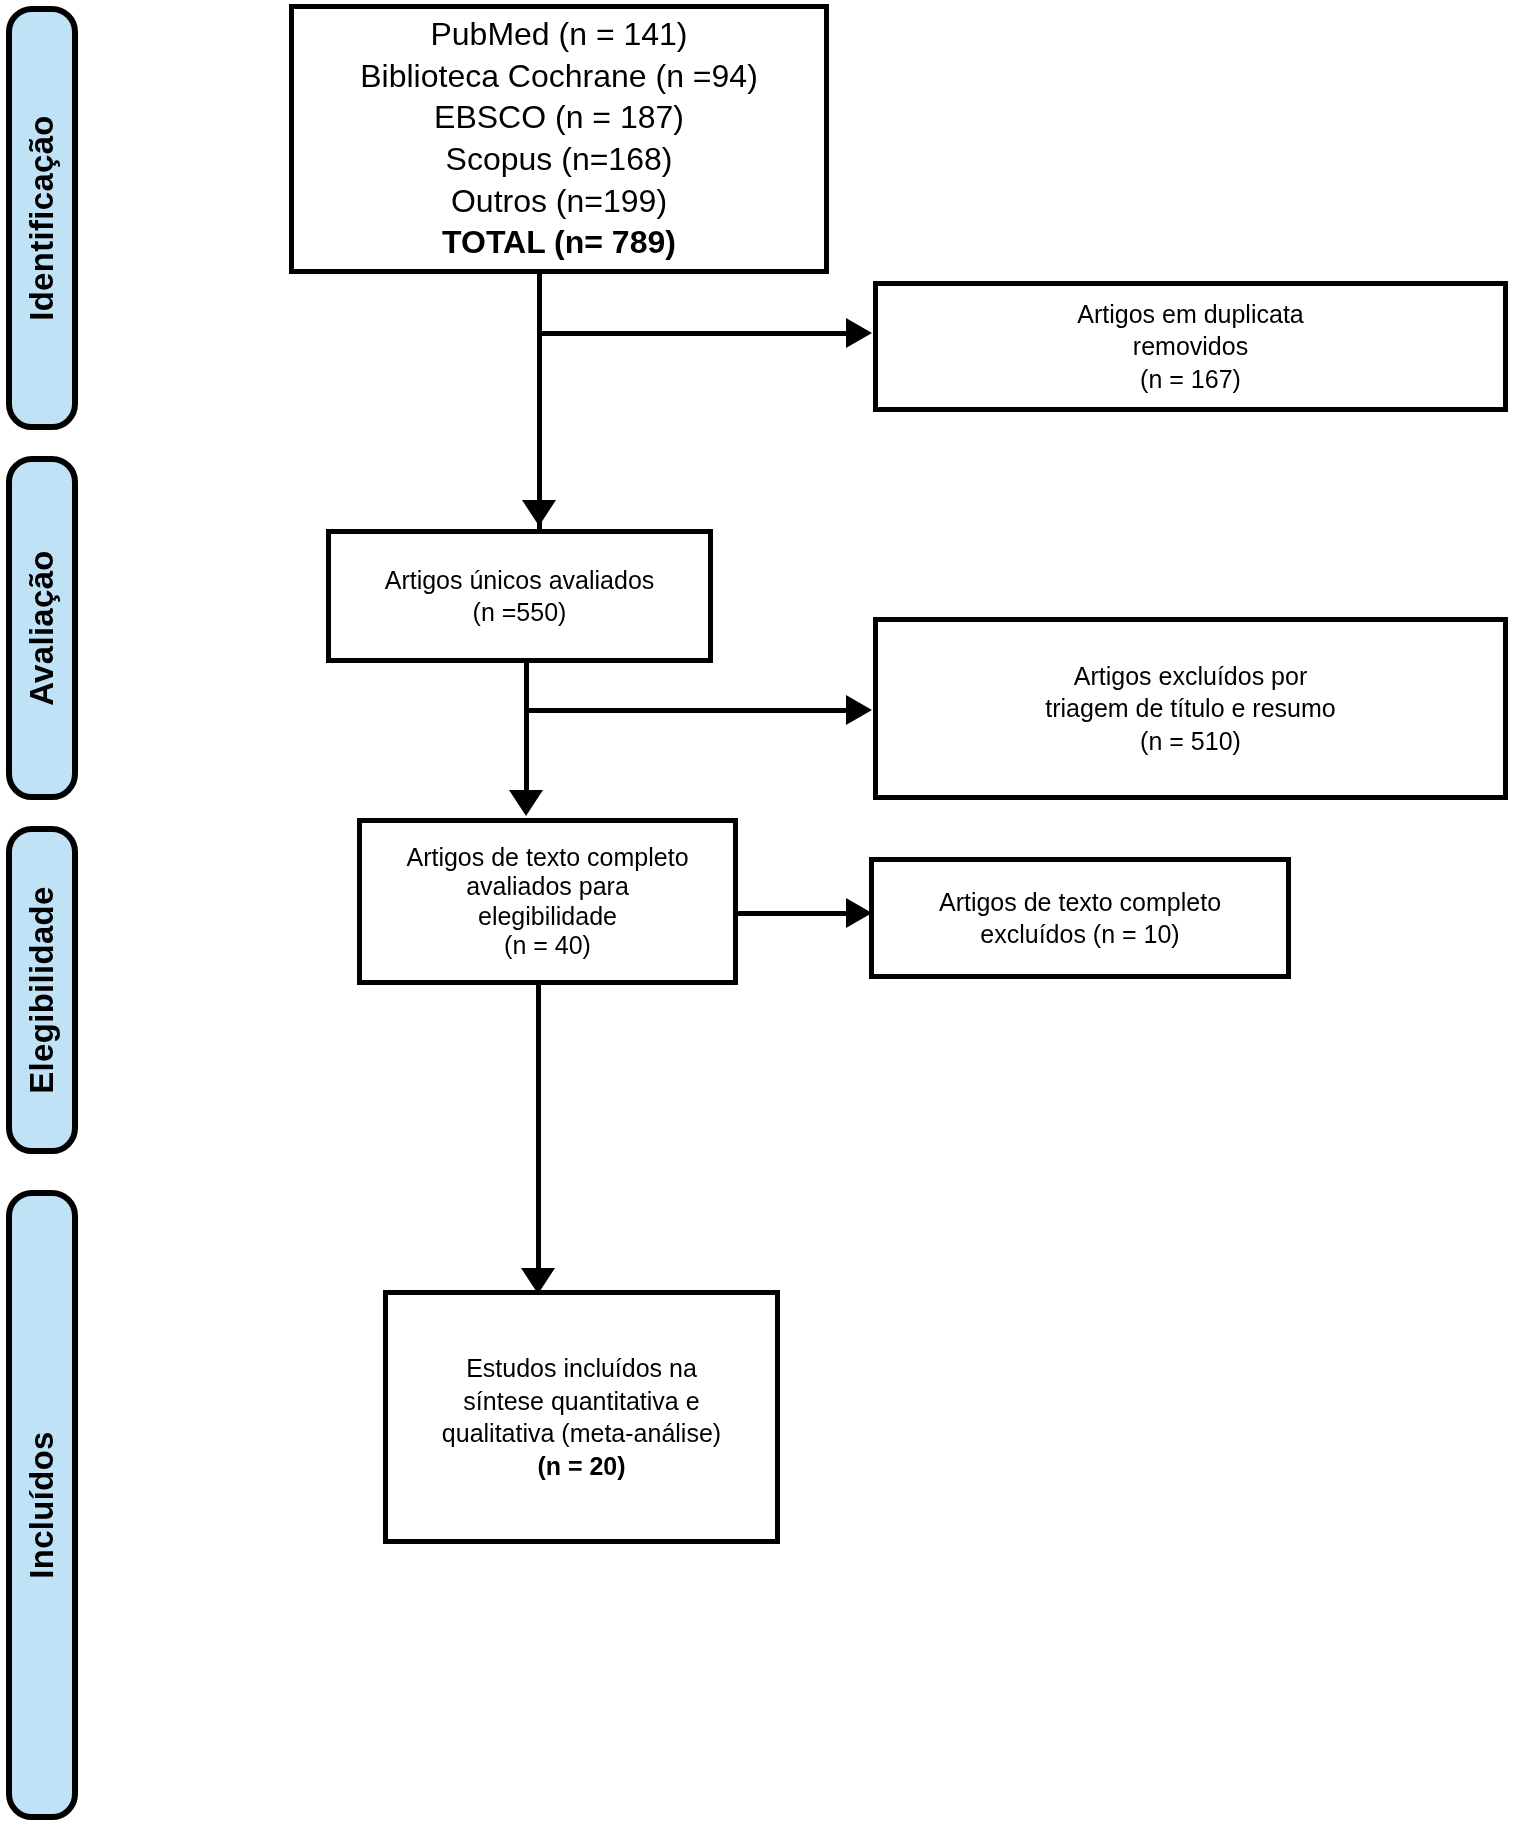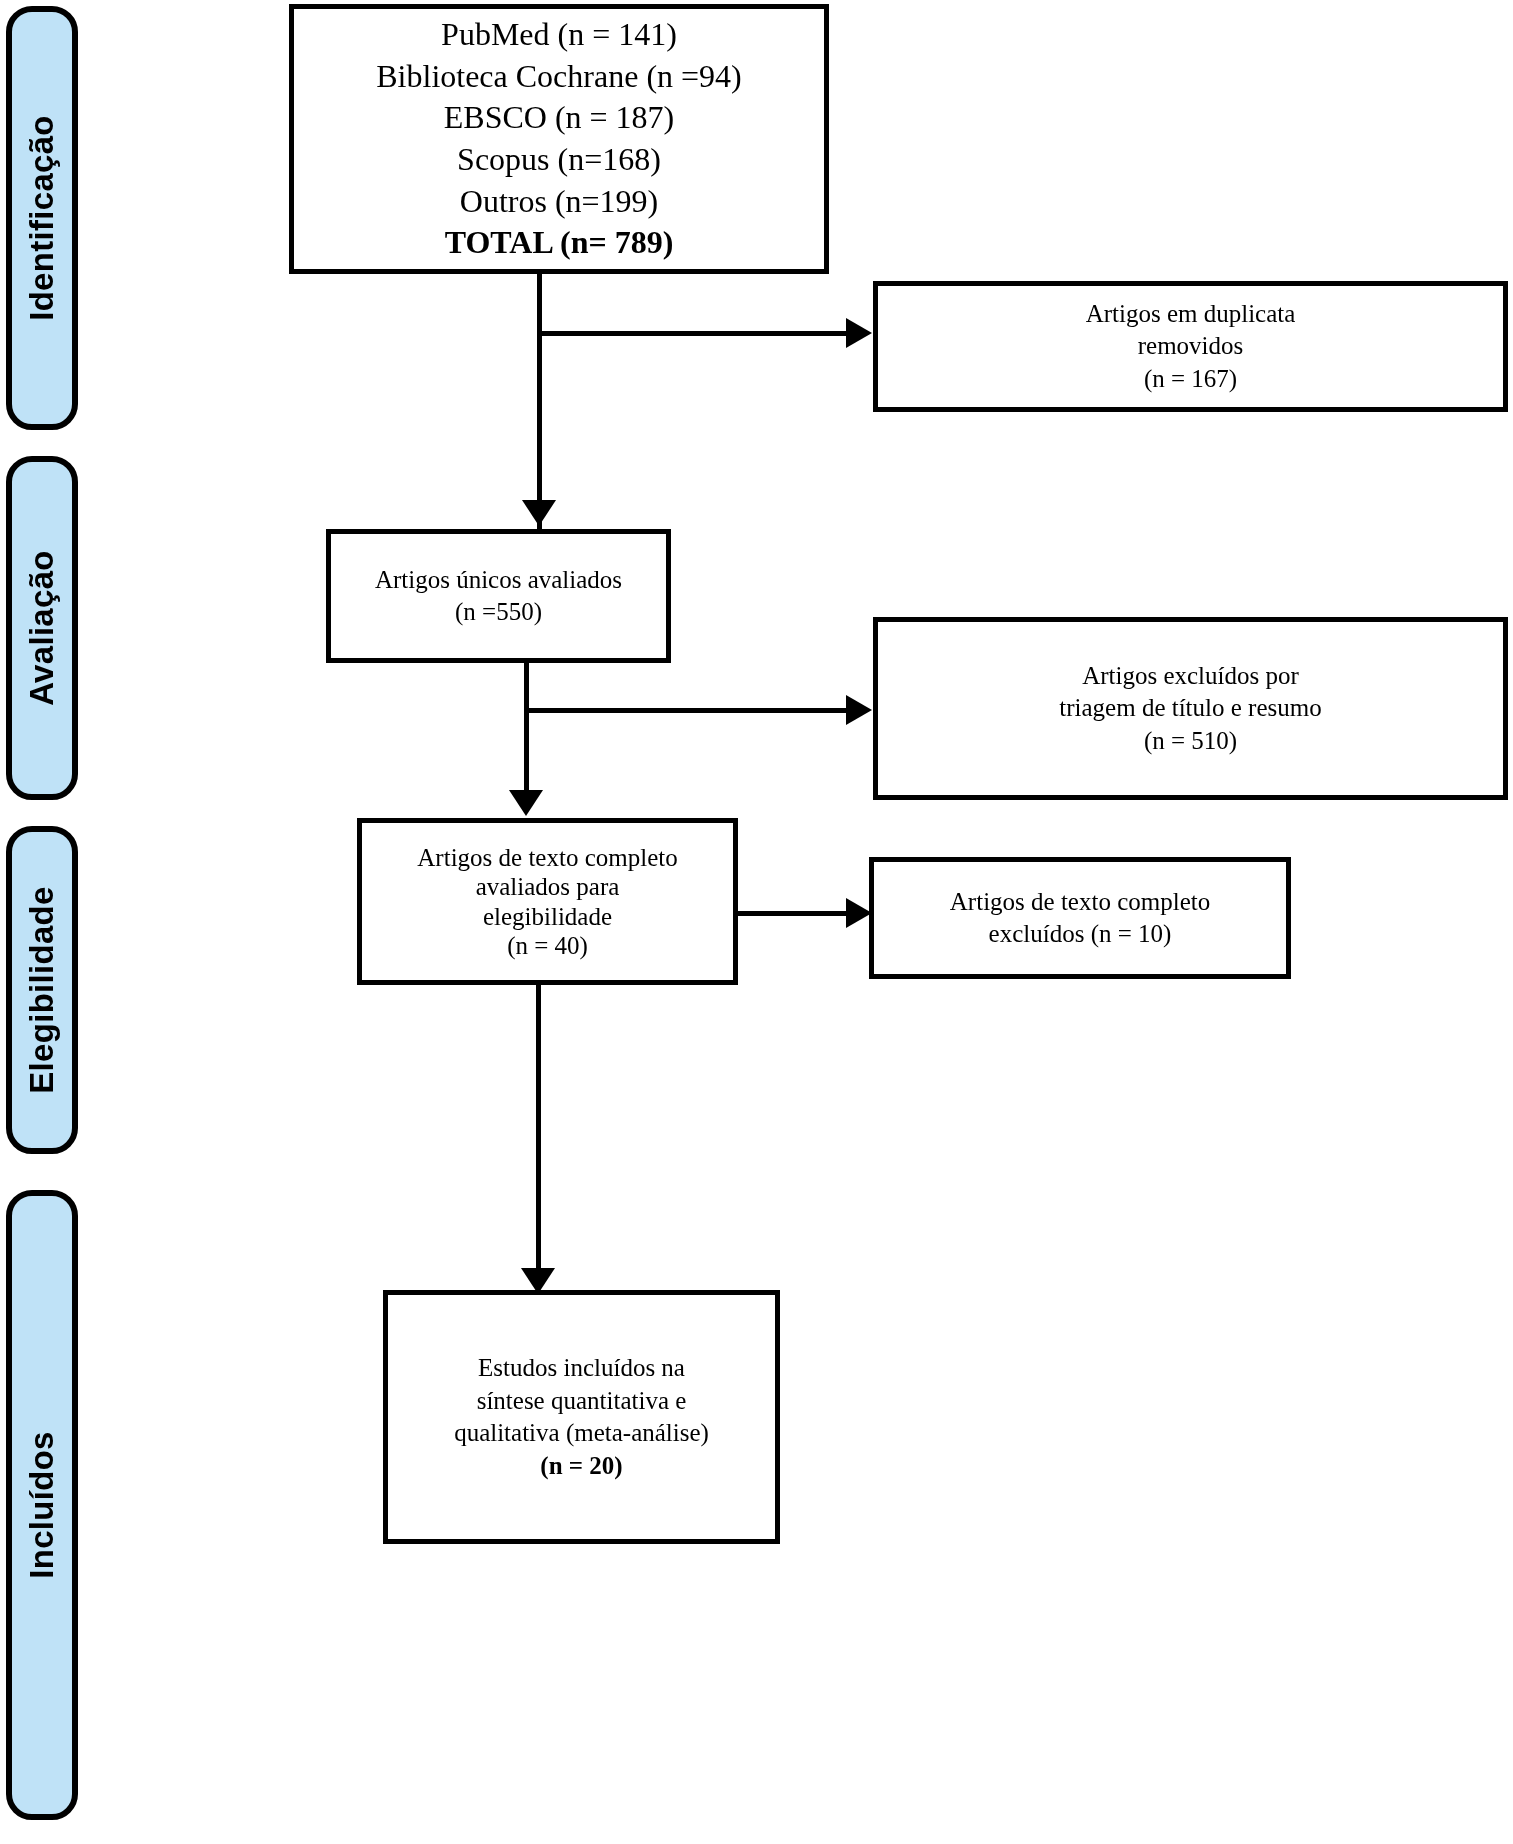--- a/index.html
+++ b/index.html
@@ -47,21 +47,21 @@
     display: flex;
     flex-direction: column;
     align-items: center;
     justify-content: center;
     text-align: center;
     color: #000000;
     font-size: 25px;
     line-height: 1.30;
     padding: 4px 10px;
   }
-  .box .line { display: block; white-space: nowrap; font-family: Liberation Serif, serif; }
+  .box .line { display: block; white-space: nowrap; }
   .box .line.bold { font-weight: bold; }
   .box.tight { line-height: 1.18; }
 
   
   .vline {
     position: absolute;
     background: #000000;
     width: 5px;
   }
   .hline {
@@ -121,21 +121,21 @@
 
   <div class="hline" style="left:537px; top:331px; width:320px;"></div>
   <div class="arrow-right" style="left:846px; top:318px;"></div>
 
   <div class="box" style="left:873px; top:281px; width:635px; height:131px;">
     <span class="line">Artigos em duplicata</span>
     <span class="line">removidos</span>
     <span class="line">(n = 167)</span>
   </div>
 
-  <div class="box" style="left:326px; top:529px; width:345px; height:134px;">
+  <div class="box" style="left:326px; top:529px; width:387px; height:134px;">
     <span class="line">Artigos únicos avaliados</span>
     <span class="line">(n =550)</span>
   </div>
 
   <div class="vline" style="left:524px; top:663px; height:144px;"></div>
   <div class="arrow-down" style="left:509px; top:790px;"></div>
 
   <div class="hline" style="left:524px; top:708px; width:333px;"></div>
   <div class="arrow-right" style="left:846px; top:695px;"></div>
 

